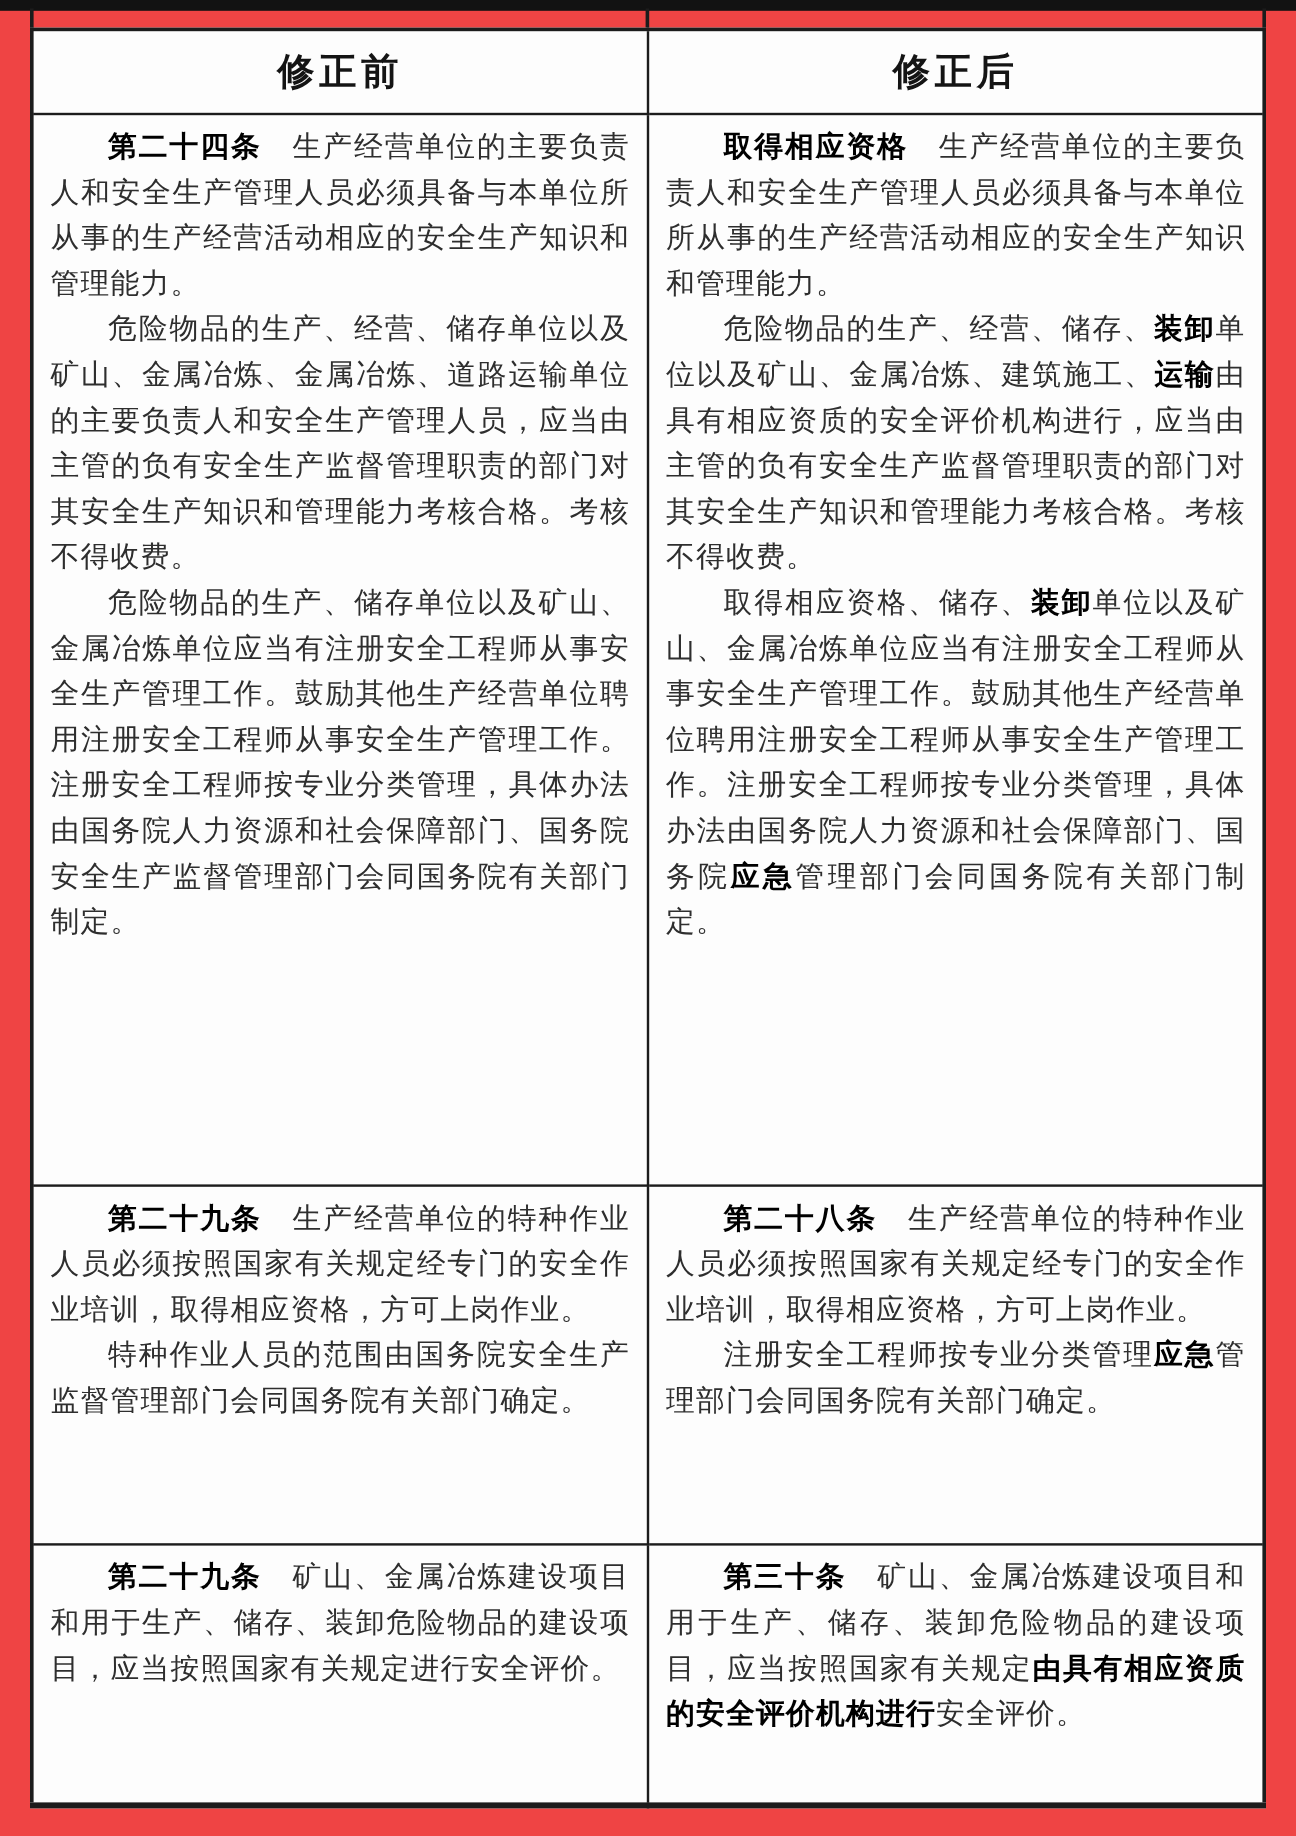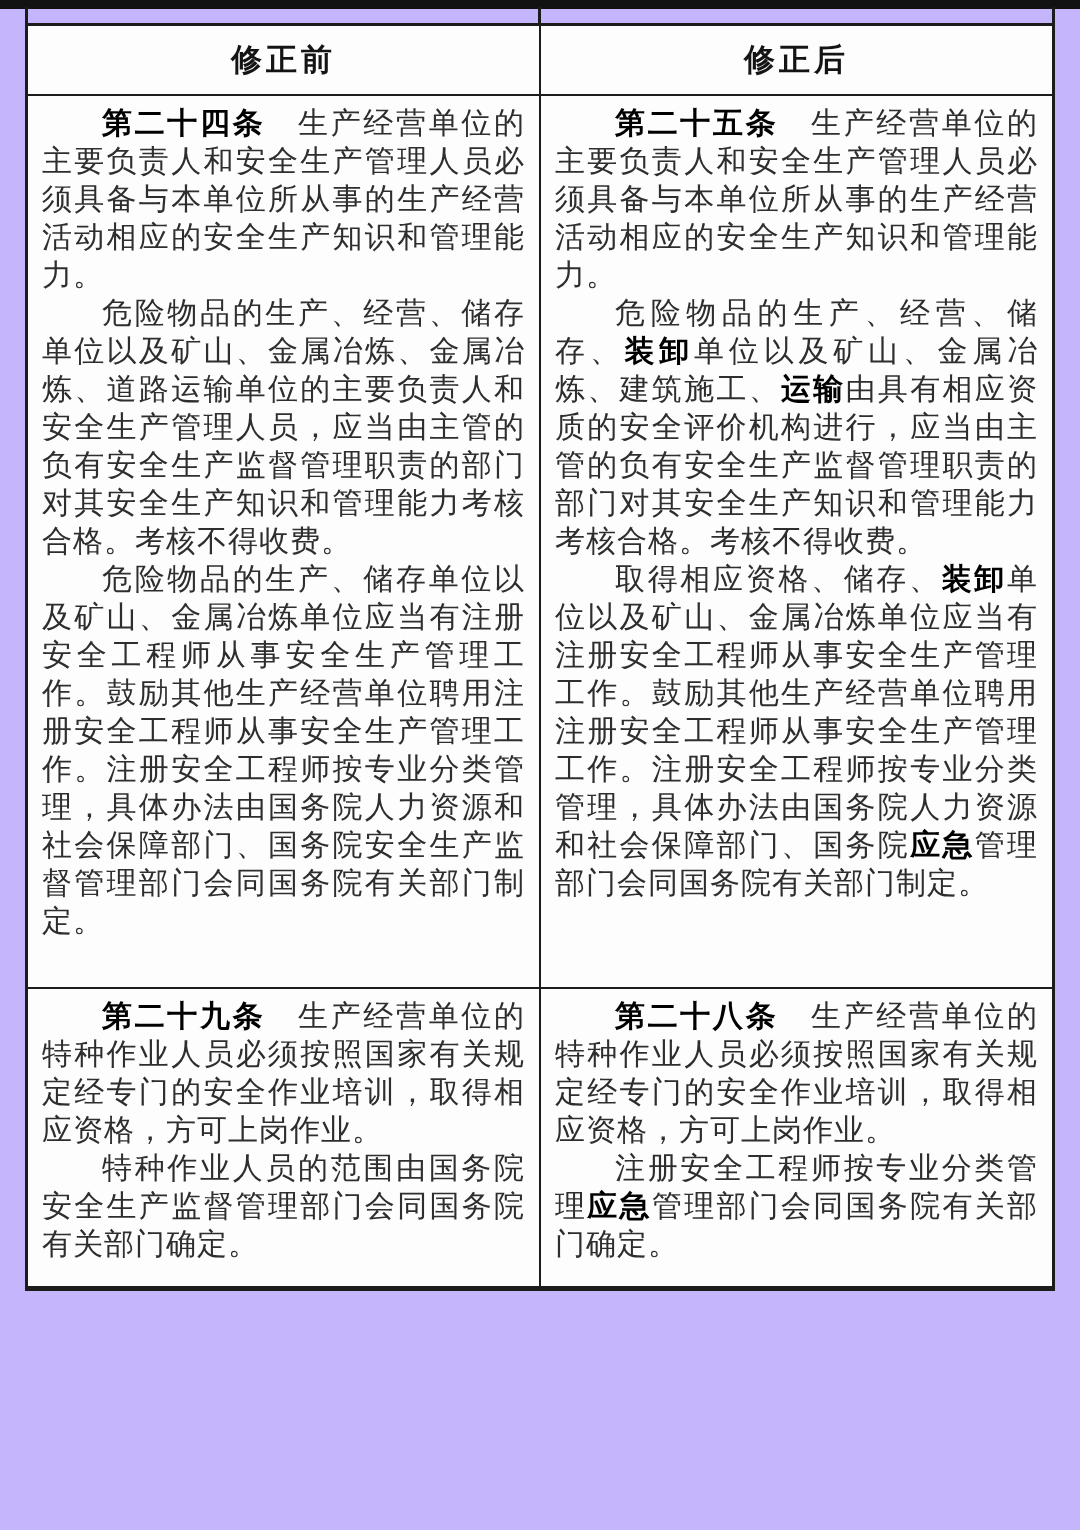--- a/index.html
+++ b/index.html
@@ -1,20 +1,20 @@
 <!DOCTYPE html>
 <html><head>
 <meta charset="utf-8">
 <style>
   html, body { margin: 0; padding: 0; background: #ffffff; }
   .page {
     position: relative;
     width: 1080px;
     height: 1530px;
-    background: #c4b5fd;
+    background: #ef4444;
     font-family: "Liberation Serif", "DejaVu Serif", serif;
     overflow: hidden;
   }
   
   .top-strip {
     position: absolute;
     top: 0; left: 0;
     width: 1080px; height: 9px;
     background: #121212;
   }
@@ -50,21 +50,21 @@
     font-weight: bold;
     color: #141414;
     letter-spacing: 4px;
     text-align: center;
     vertical-align: middle;
     width: 50%;
   }
   table.cmp td {
     vertical-align: top;
     padding: 8px 14px 6px 14px;
-    font-size: 30px;
+    font-size: 24px;
     line-height: 38px;
     color: #2e2e2e;
     text-align: justify;
     text-justify: inter-ideograph;
     letter-spacing: 1px;
   }
   table.cmp td p {
     margin: 0;
     text-indent: 2em;
   }
@@ -94,30 +94,38 @@
       </tr>
     </thead>
     <tbody>
         <tr class="row-0">
           <td>
             <p><b>第二十四条</b><span>　生产经营单位的主要负责人和安全生产管理人员必须具备与本单位所从事的生产经营活动相应的安全生产知识和管理能力。</span></p>
             <p><span>危险物品的生产、经营、储存单位以及矿山、金属冶炼、金属冶炼、道路运输单位的主要负责人和安全生产管理人员，应当由主管的负有安全生产监督管理职责的部门对其安全生产知识和管理能力考核合格。考核不得收费。</span></p>
             <p><span>危险物品的生产、储存单位以及矿山、金属冶炼单位应当有注册安全工程师从事安全生产管理工作。鼓励其他生产经营单位聘用注册安全工程师从事安全生产管理工作。注册安全工程师按专业分类管理，具体办法由国务院人力资源和社会保障部门、国务院安全生产监督管理部门会同国务院有关部门制定。</span></p>
           </td>
           <td>
-            <p><b>第二十五条</b><span>　生产经营单位的主要负责人和安全生产管理人员必须具备与本单位所从事的生产经营活动相应的安全生产知识和管理能力。</span></p>
+            <p><b>取得相应资格</b><span>　生产经营单位的主要负责人和安全生产管理人员必须具备与本单位所从事的生产经营活动相应的安全生产知识和管理能力。</span></p>
             <p><span>危险物品的生产、经营、储存、</span><b>装卸</b><span>单位以及矿山、金属冶炼、建筑施工、</span><b>运输</b><span>由具有相应资质的安全评价机构进行，应当由主管的负有安全生产监督管理职责的部门对其安全生产知识和管理能力考核合格。考核不得收费。</span></p>
             <p><span>取得相应资格、储存、</span><b>装卸</b><span>单位以及矿山、金属冶炼单位应当有注册安全工程师从事安全生产管理工作。鼓励其他生产经营单位聘用注册安全工程师从事安全生产管理工作。注册安全工程师按专业分类管理，具体办法由国务院人力资源和社会保障部门、国务院</span><b>应急</b><span>管理部门会同国务院有关部门制定。</span></p>
           </td>
         </tr>
         <tr class="row-1">
           <td>
             <p><b>第二十九条</b><span>　生产经营单位的特种作业人员必须按照国家有关规定经专门的安全作业培训，取得相应资格，方可上岗作业。</span></p>
             <p><span>特种作业人员的范围由国务院安全生产监督管理部门会同国务院有关部门确定。</span></p>
           </td>
           <td>
             <p><b>第二十八条</b><span>　生产经营单位的特种作业人员必须按照国家有关规定经专门的安全作业培训，取得相应资格，方可上岗作业。</span></p>
             <p><span>注册安全工程师按专业分类管理</span><b>应急</b><span>管理部门会同国务院有关部门确定。</span></p>
           </td>
         </tr>
+        <tr class="row-2">
+          <td>
+            <p><b>第二十九条</b><span>　矿山、金属冶炼建设项目和用于生产、储存、装卸危险物品的建设项目，应当按照国家有关规定进行安全评价。</span></p>
+          </td>
+          <td>
+            <p><b>第三十条</b><span>　矿山、金属冶炼建设项目和用于生产、储存、装卸危险物品的建设项目，应当按照国家有关规定</span><b>由具有相应资质的安全评价机构进行</b><span>安全评价。</span></p>
+          </td>
+        </tr>
       </tbody>
   </table>
 </div>
 
 </body></html>

